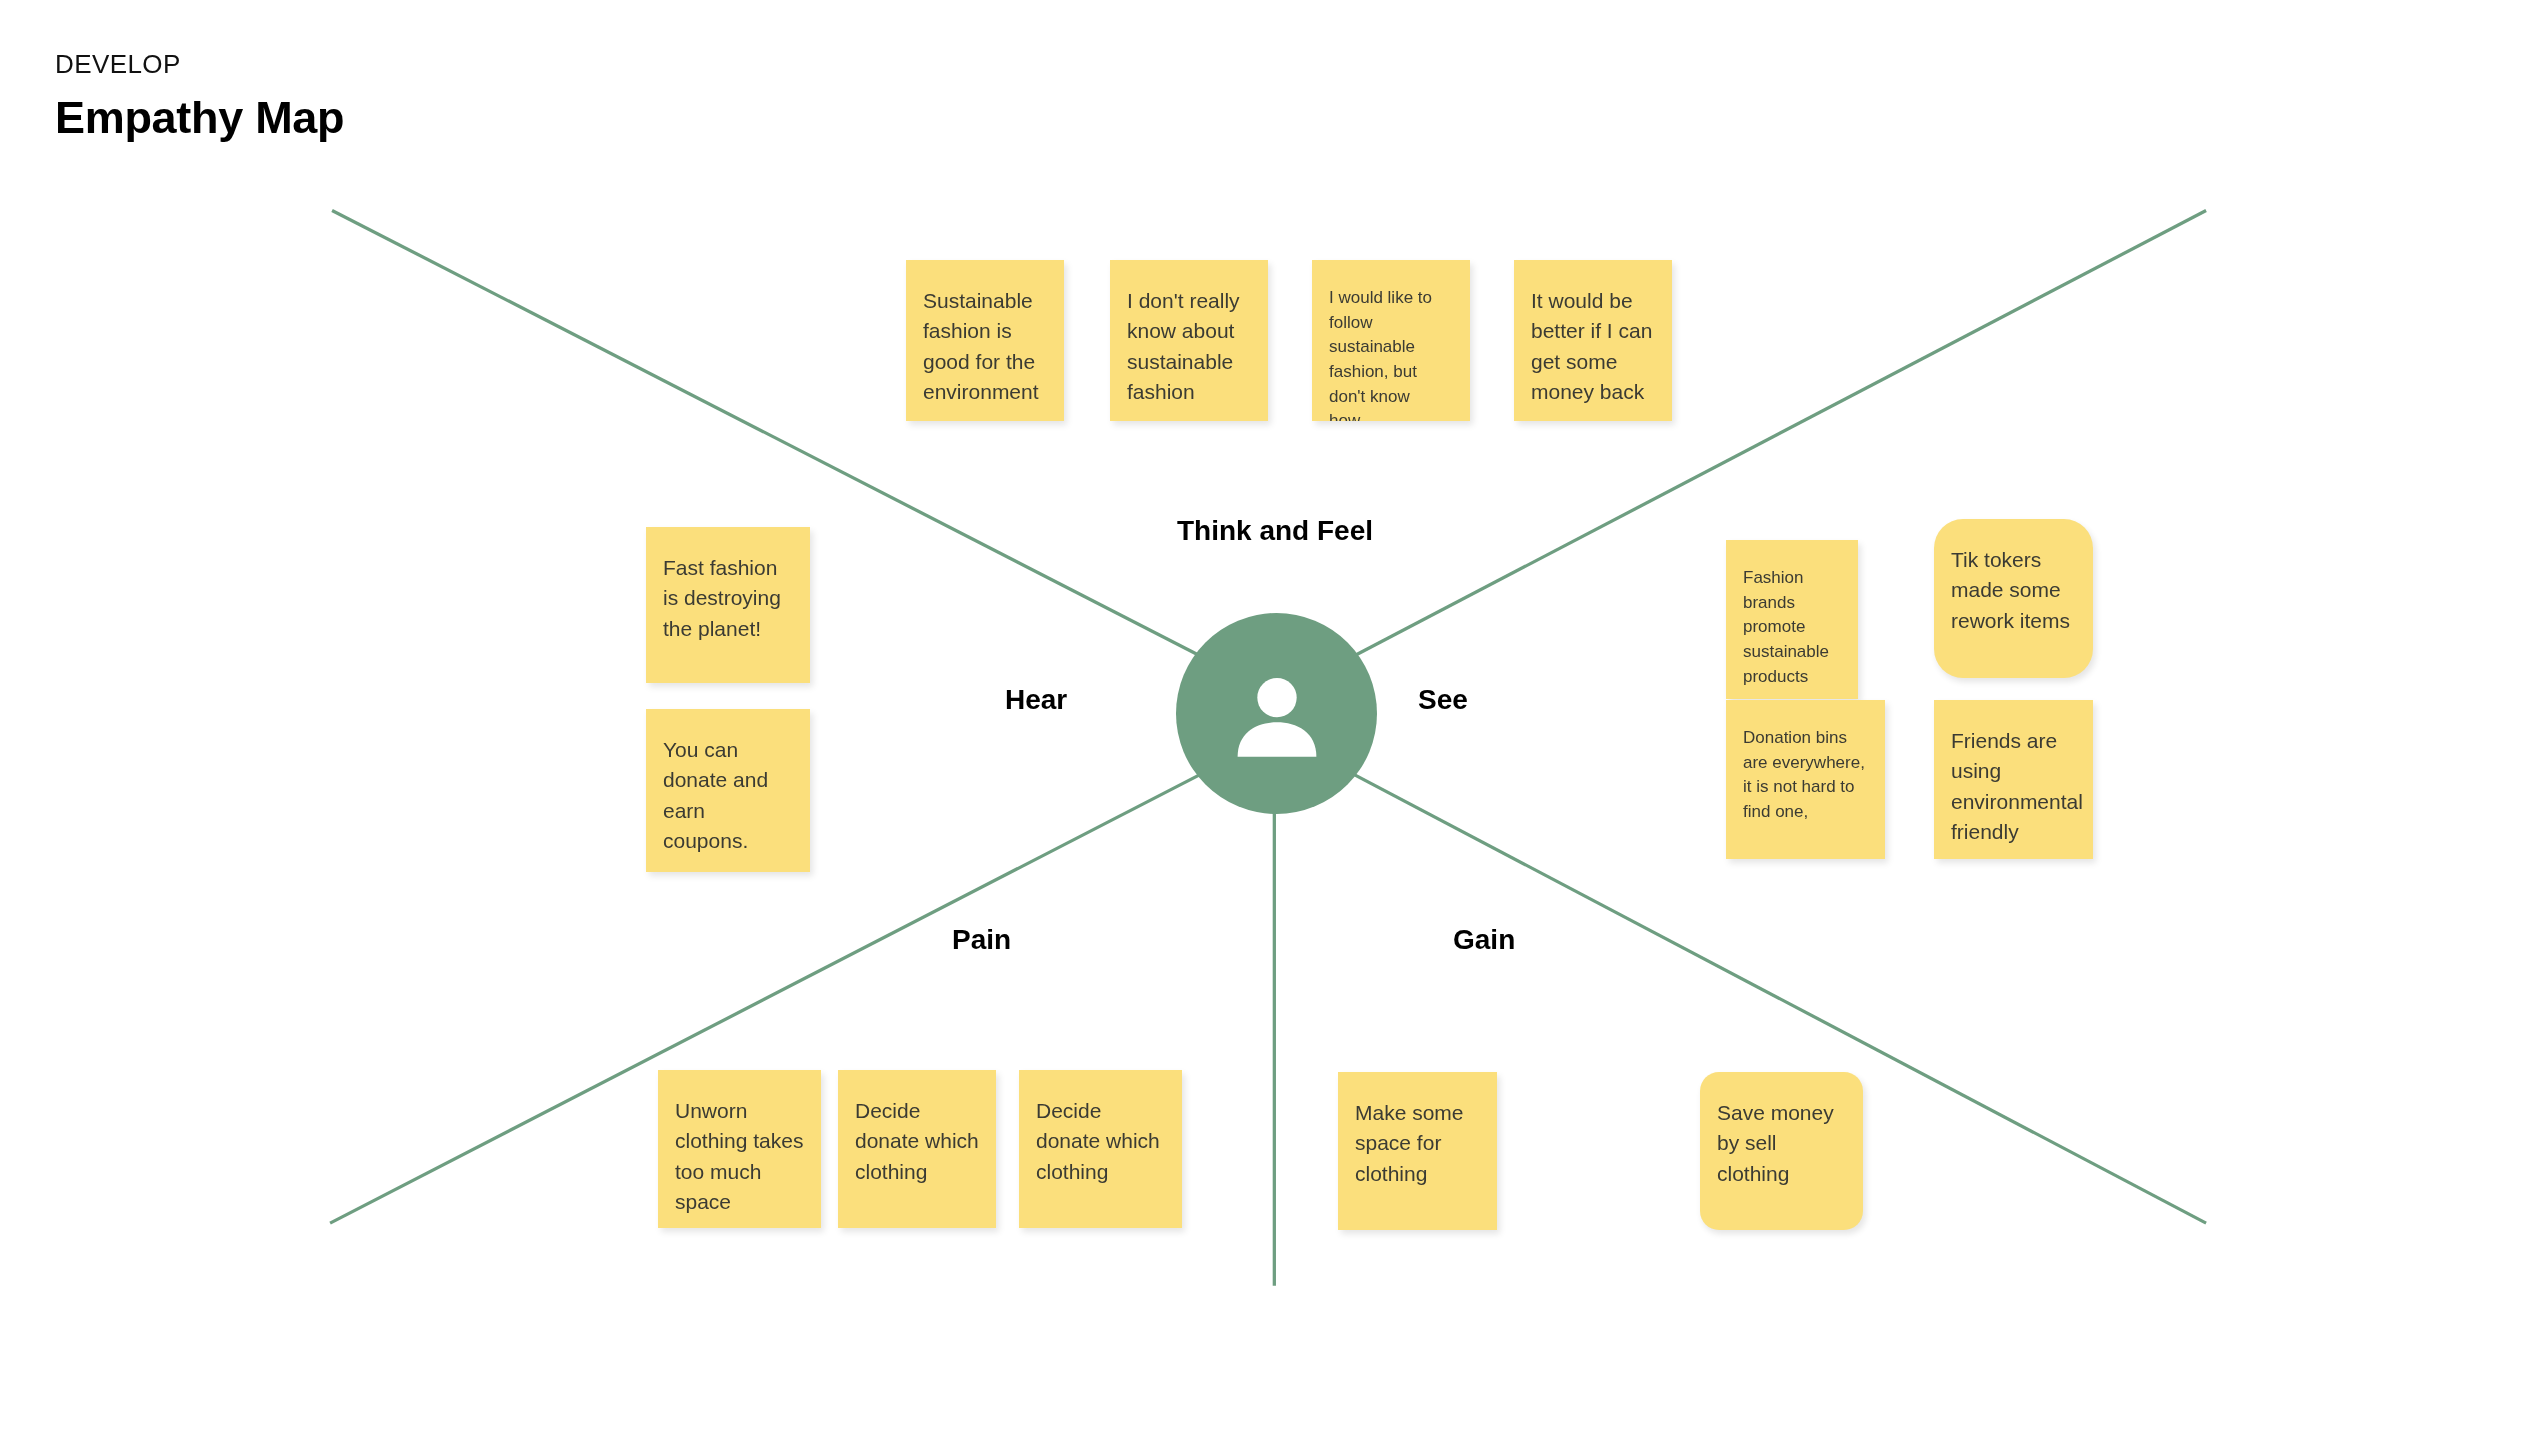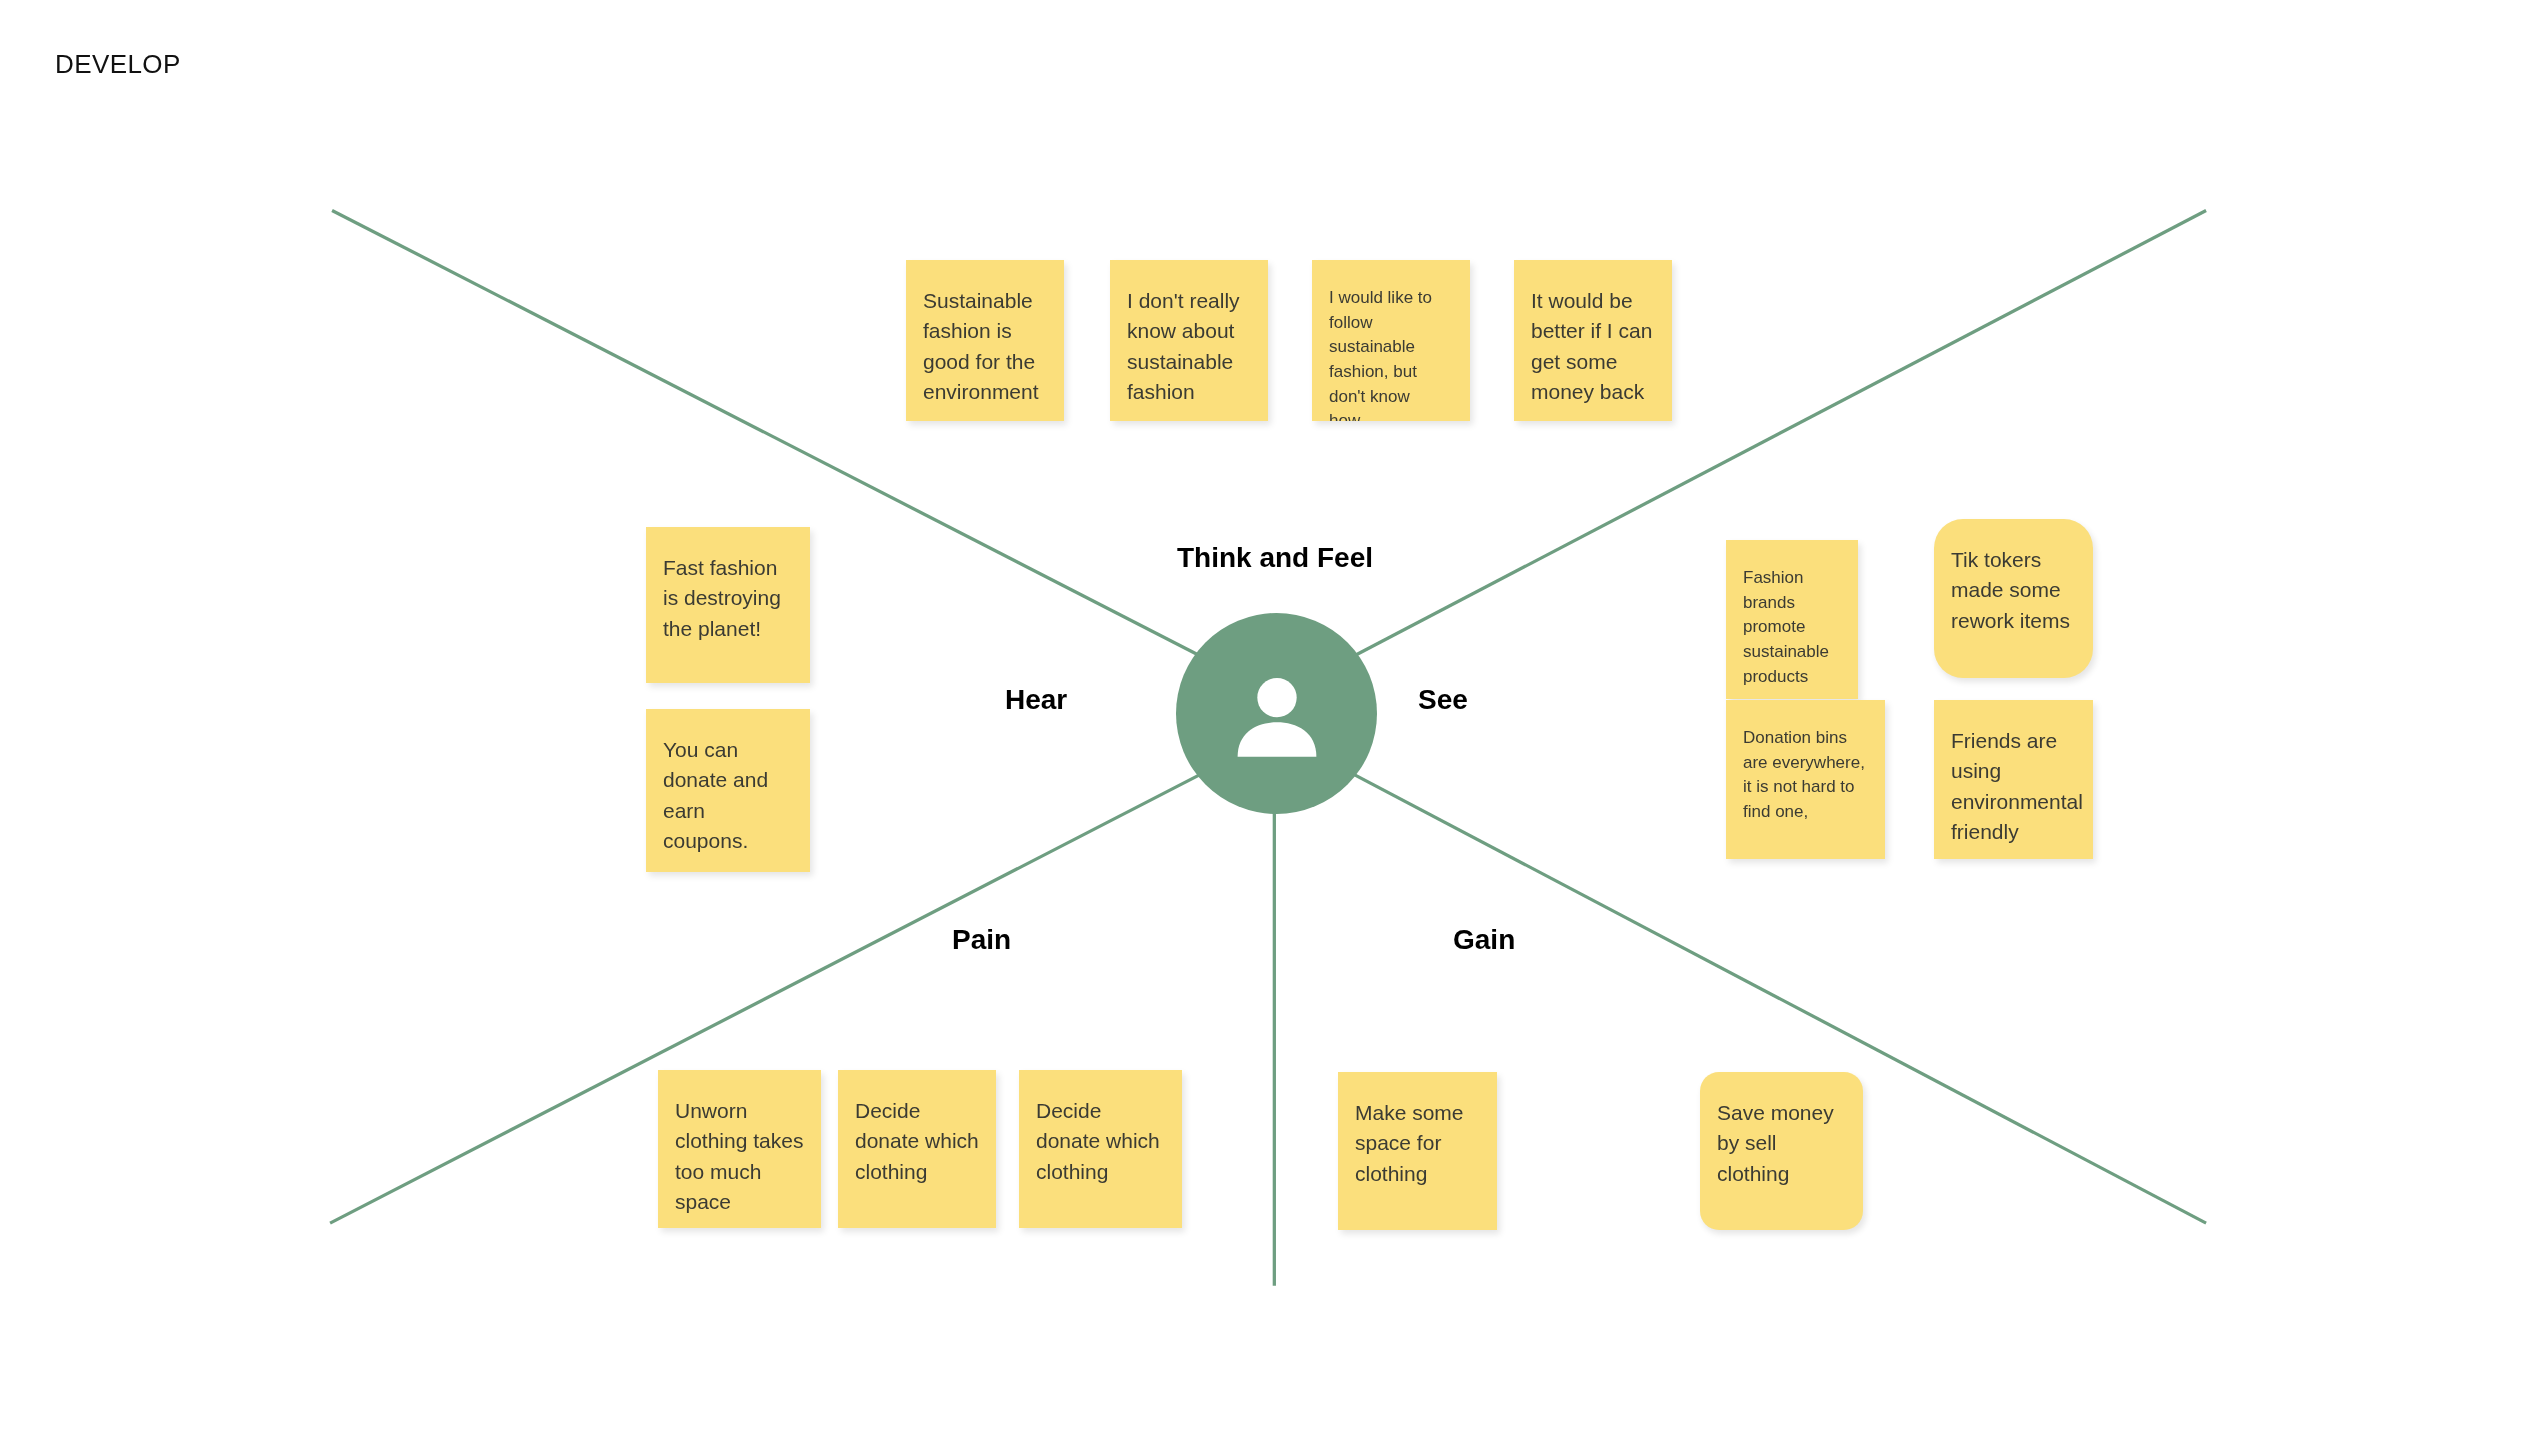--- a/index.html
+++ b/index.html
@@ -73,21 +73,21 @@
 
   
   .quad-label {
     position: absolute;
     font-size: 28px;
     font-weight: 700;
     color: #000000;
     white-space: nowrap;
     z-index: 5;
   }
-  #label-think { left: 1177px; top: 542px; }
+  #label-think { left: 1177px; top: 515px; }
   #label-hear  { left: 1005px; top: 684px; }
   #label-see   { left: 1418px; top: 684px; }
   #label-pain  { left: 952px; top: 924px; }
   #label-gain  { left: 1453px; top: 924px; }
 
   
   .note {
     position: absolute;
     background: #FBDF7C;
     box-sizing: border-box;
@@ -100,20 +100,21 @@
   }
   .note.sz-m  { font-size: 21px; }
   .note.sz-s  { font-size: 17px; }
 </style>
 </head>
 <body>
 
 <div id="canvas">
 
   <div id="eyebrow">DEVELOP</div>
+  <div id="page-title">Empathy Map</div>
 
   <svg id="lines" viewBox="0 0 3840 2208" preserveAspectRatio="none">
 
     <line x1="505" y1="320" x2="1850" y2="1010" stroke="#6E9E81" stroke-width="5"></line>
 
     <line x1="2035" y1="1010" x2="3355" y2="320" stroke="#6E9E81" stroke-width="5"></line>
 
     <line x1="502" y1="1860" x2="1850" y2="1165" stroke="#6E9E81" stroke-width="5"></line>
 
     <line x1="2035" y1="1165" x2="3355" y2="1860" stroke="#6E9E81" stroke-width="5"></line>

